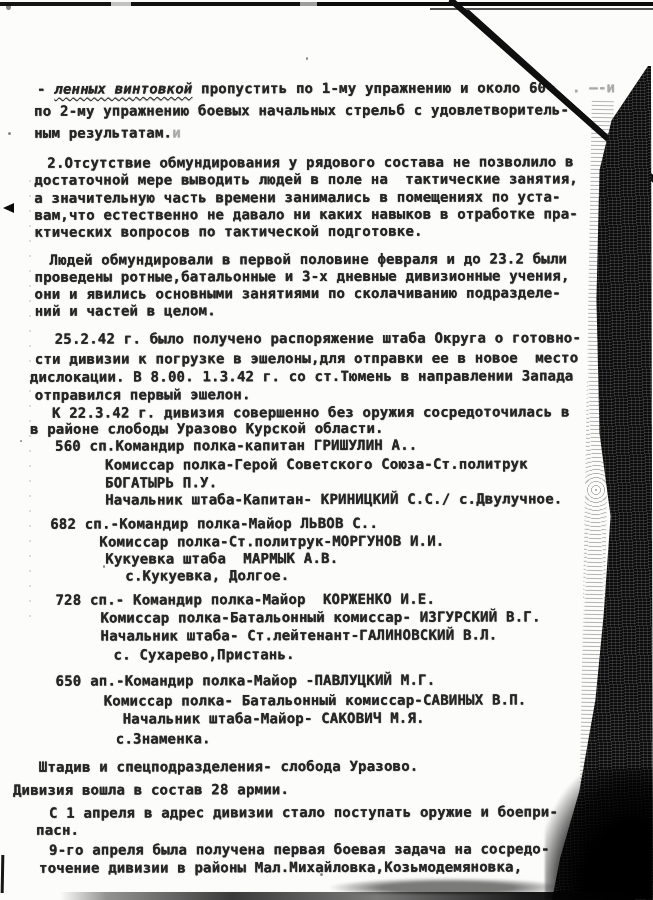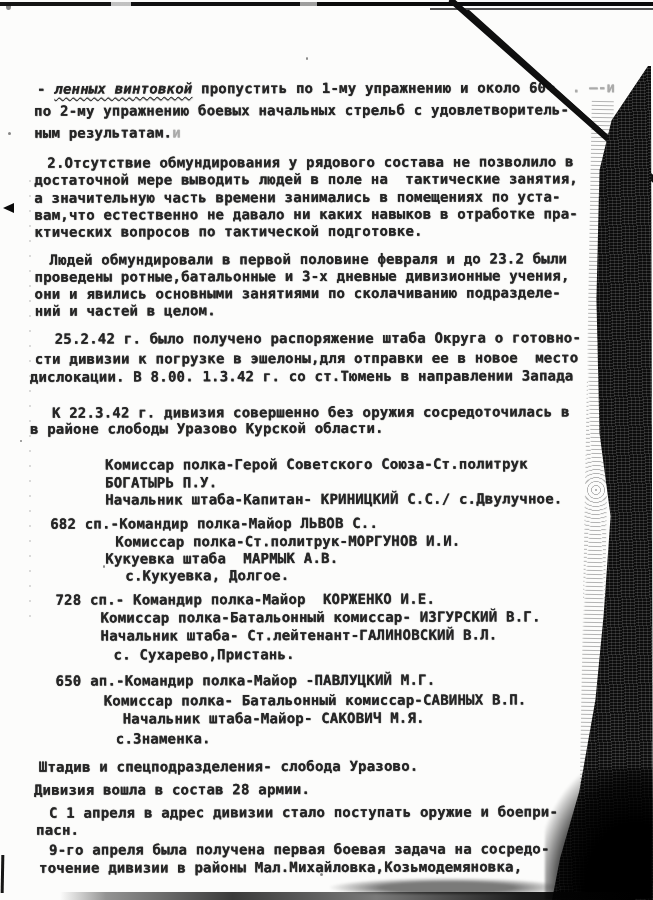--- a/index.html
+++ b/index.html
@@ -100,39 +100,41 @@
       <div class="line" style="left: 35px; top: 189px;">а значительную часть времени занимались в помещениях по уста-</div>
       <div class="line" style="left: 35px; top: 206px;">вам,что естественно не давало ни каких навыков в отработке пра-</div>
       <div class="line" style="left: 35px; top: 223px;">ктических вопросов по тактической подготовке.</div>
       <div class="line" style="left: 50px; top: 251px;">Людей обмундировали в первой половине февраля и до 23.2 были</div>
       <div class="line" style="left: 35px; top: 268px;">проведены ротные,батальонные и 3-х дневные дивизионные учения,</div>
       <div class="line" style="left: 35px; top: 285px;">они и явились основными занятиями по сколачиванию подразделе-</div>
       <div class="line" style="left: 35px; top: 302px;">ний и частей в целом.</div>
       <div class="line" style="left: 55px; top: 330px;">25.2.42 г. было получено распоряжение штаба Округа о готовно-</div>
       <div class="line" style="left: 35px; top: 350px;">сти дивизии к погрузке в эшелоны,для отправки ее в новое  место</div>
       <div class="line" style="left: 30px; top: 368px;">дислокации. В 8.00. 1.3.42 г. со ст.Тюмень в направлении Запада</div>
+      <div class="line" style="left: 35px; top: 386px;">отправился первый эшелон.</div>
       <div class="line" style="left: 52px; top: 404px;">К 22.3.42 г. дивизия совершенно без оружия сосредоточилась в</div>
       <div class="line" style="left: 30px; top: 420px; text-align: right;">в районе слободы Уразово Курской области.</div>
+      <div class="line" style="left: 55px; top: 437px;">560 сп.Командир полка-капитан ГРИШУЛИН А..</div>
       <div class="line" style="left: 105px; top: 456px;">Комиссар полка-Герой Советского Союза-Ст.политрук</div>
       <div class="line" style="left: 105px; top: 474px;">БОГАТЫРЬ П.У.</div>
       <div class="line" style="left: 105px; top: 491px;">Начальник штаба-Капитан- КРИНИЦКИЙ С.С./ с.Двулучное.</div>
       <div class="line" style="left: 50px; top: 515px;">682 сп.-Командир полка-Майор ЛЬВОВ С..</div>
-      <div class="line" style="left: 115px; top: 533px;">Комиссар полка-Ст.политрук-МОРГУНОВ И.И.</div>
+      <div class="line" style="left: 99px; top: 533px;">Комиссар полка-Ст.политрук-МОРГУНОВ И.И.</div>
       <div class="line" style="left: 105px; top: 550px;">Кукуевка штаба  МАРМЫК А.В.</div>
       <div class="line" style="left: 125px; top: 567px;">с.Кукуевка, Долгое.</div>
       <div class="line" style="left: 55px; top: 591px;">728 сп.- Командир полка-Майор  КОРЖЕНКО И.Е.</div>
       <div class="line" style="left: 100px; top: 609px;">Комиссар полка-Батальонный комиссар- ИЗГУРСКИЙ В.Г.</div>
       <div class="line" style="left: 100px; top: 627px;">Начальник штаба- Ст.лейтенант-ГАЛИНОВСКИЙ В.Л.</div>
       <div class="line" style="left: 113px; top: 646px;">с. Сухарево,Пристань.</div>
       <div class="line" style="left: 55px; top: 672px;">650 ап.-Командир полка-Майор -ПАВЛУЦКИЙ М.Г.</div>
       <div class="line" style="left: 103px; top: 692px;">Комиссар полка- Батальонный комиссар-САВИНЫХ В.П.</div>
       <div class="line" style="left: 103px; top: 710px; padding-left: 19px;">Начальник штаба-Майор- САКОВИЧ М.Я.</div>
       <div class="line" style="left: 115px; top: 730px;">с.Знаменка.</div>
       <div class="line" style="left: 30px; top: 758px; margin-left: 8px;">Штадив и спецподразделения- слобода Уразово.</div>
-      <div class="line" style="left: 33px; top: 781px;">Дивизия вошла в состав 28 армии.</div>
+      <div class="line" style="left: 12px; top: 781px;">Дивизия вошла в состав 28 армии.</div>
       <div class="line" style="left: 48px; top: 804px;">С 1 апреля в адрес дивизии стало поступать оружие и боепри-</div>
       <div class="line" style="left: 35px; top: 821px;">пасн.</div>
       <div class="line" style="left: 48px; top: 841px;">9-го апреля была получена первая боевая задача на сосредо-</div>
       <div class="line" style="left: 38px; top: 859px;">точение дивизии в районы Мал.Михайловка,Козьмодемяновка,</div>
     </div>
 
   <div class="artifact top-edge-line"></div>
   <div class="artifact top-edge-line2"></div>
   <div class="artifact corner-diag-1"></div>
   <div class="artifact corner-diag-2"></div>

